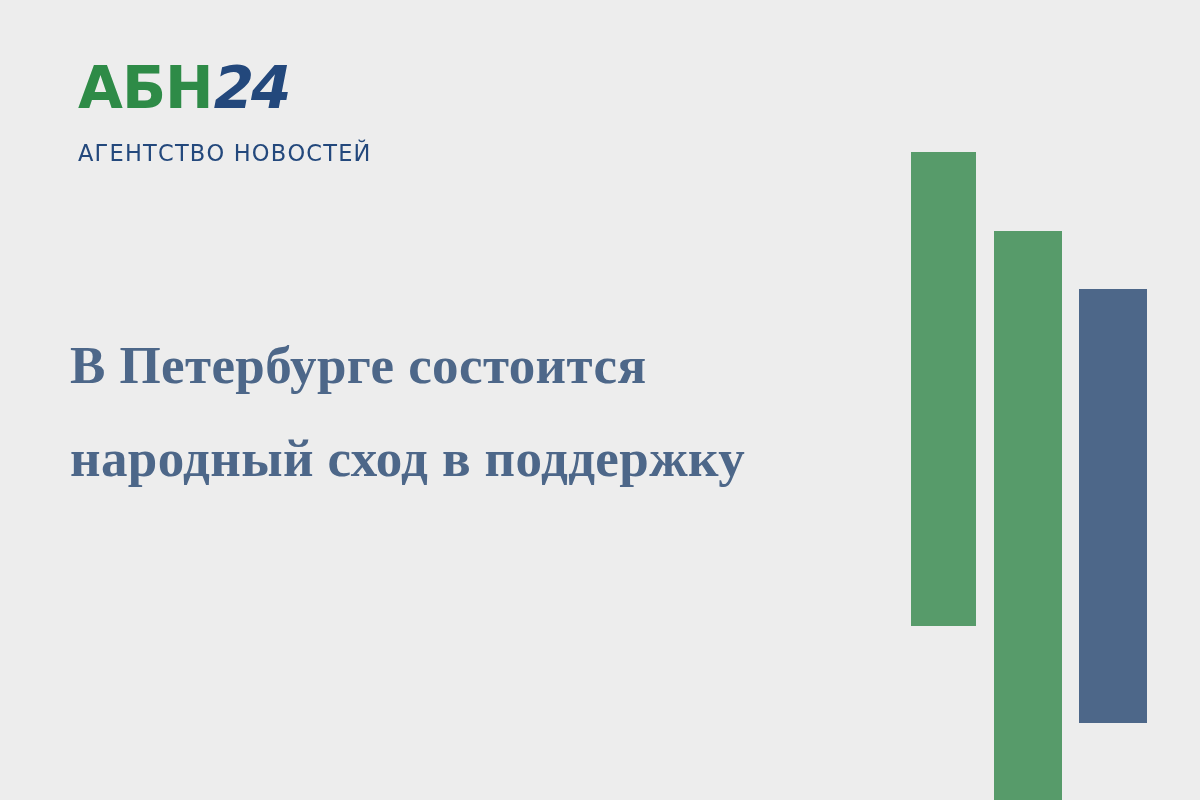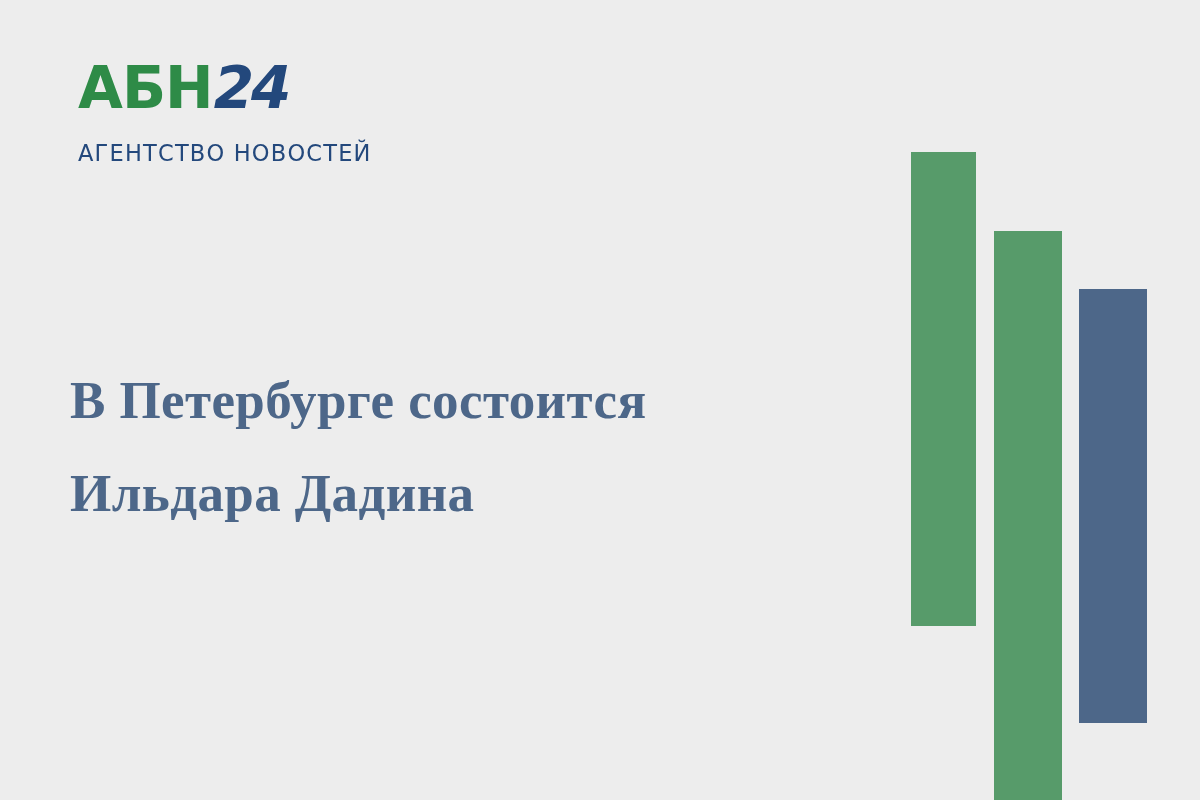--- a/index.html
+++ b/index.html
@@ -65,21 +65,21 @@
     color: #23487c;
     letter-spacing: 1.2px;
     margin-top: 22px;
     white-space: nowrap;
   }
 
   
   #headline {
     position: absolute;
     left: 70px;
-    top: 354px;
+    top: 319px;
     width: 800px;
     color: #4d6789;
     font-family: "Liberation Serif", "DejaVu Serif", serif;
     font-weight: bold;
     font-size: 53px;
     line-height: 93px;
     letter-spacing: 0.4px;
   }
 </style>
 </head>
@@ -95,16 +95,16 @@
 
   <div id="logo">
     <div id="logo-wordmark">
       <span id="logo-abn" style="color: rgb(46, 139, 71);">АБН</span><span id="logo-24" style="color: rgb(35, 72, 124);">24</span>
     </div>
     <div id="logo-tagline" style="color: rgb(35, 72, 124);">АГЕНТСТВО НОВОСТЕЙ</div>
   </div>
 
   <div id="headline" style="color: rgb(77, 103, 137);">
     <div>В Петербурге состоится</div>
-    <div>Ильдара Дадина</div>
+    <div>народный сход в поддержку</div>
   </div>
 
 </div>
 
 </body></html>

